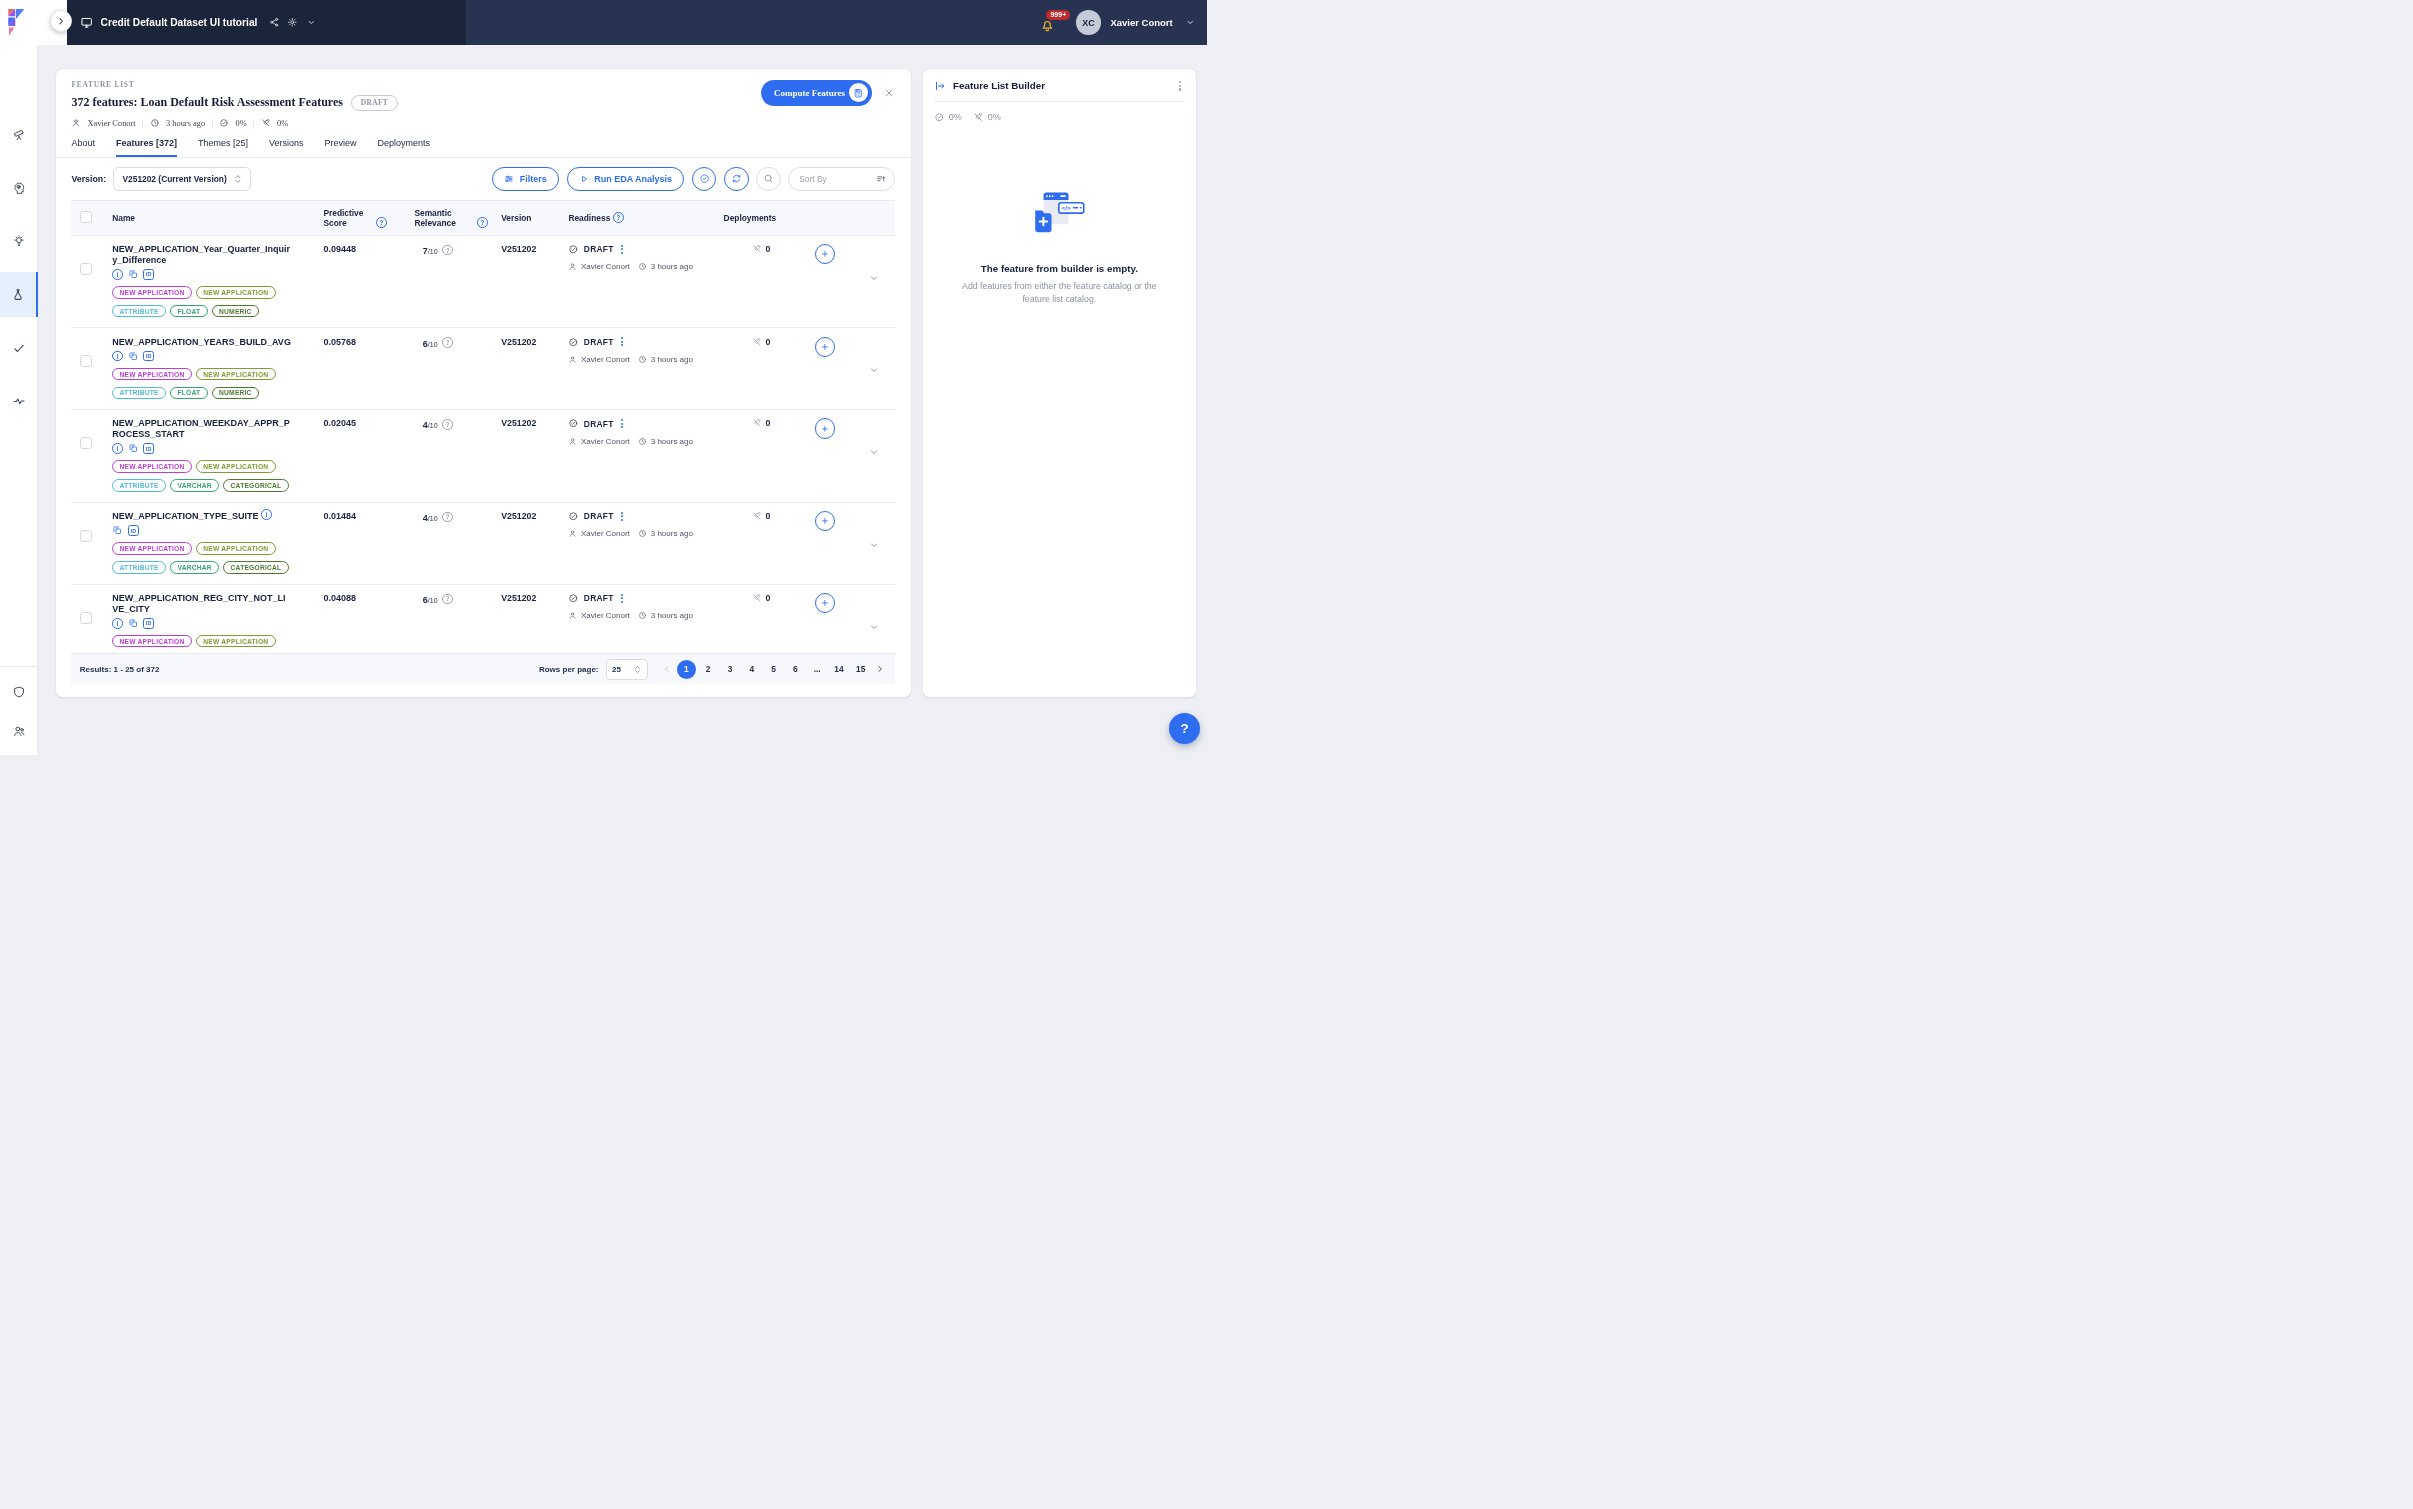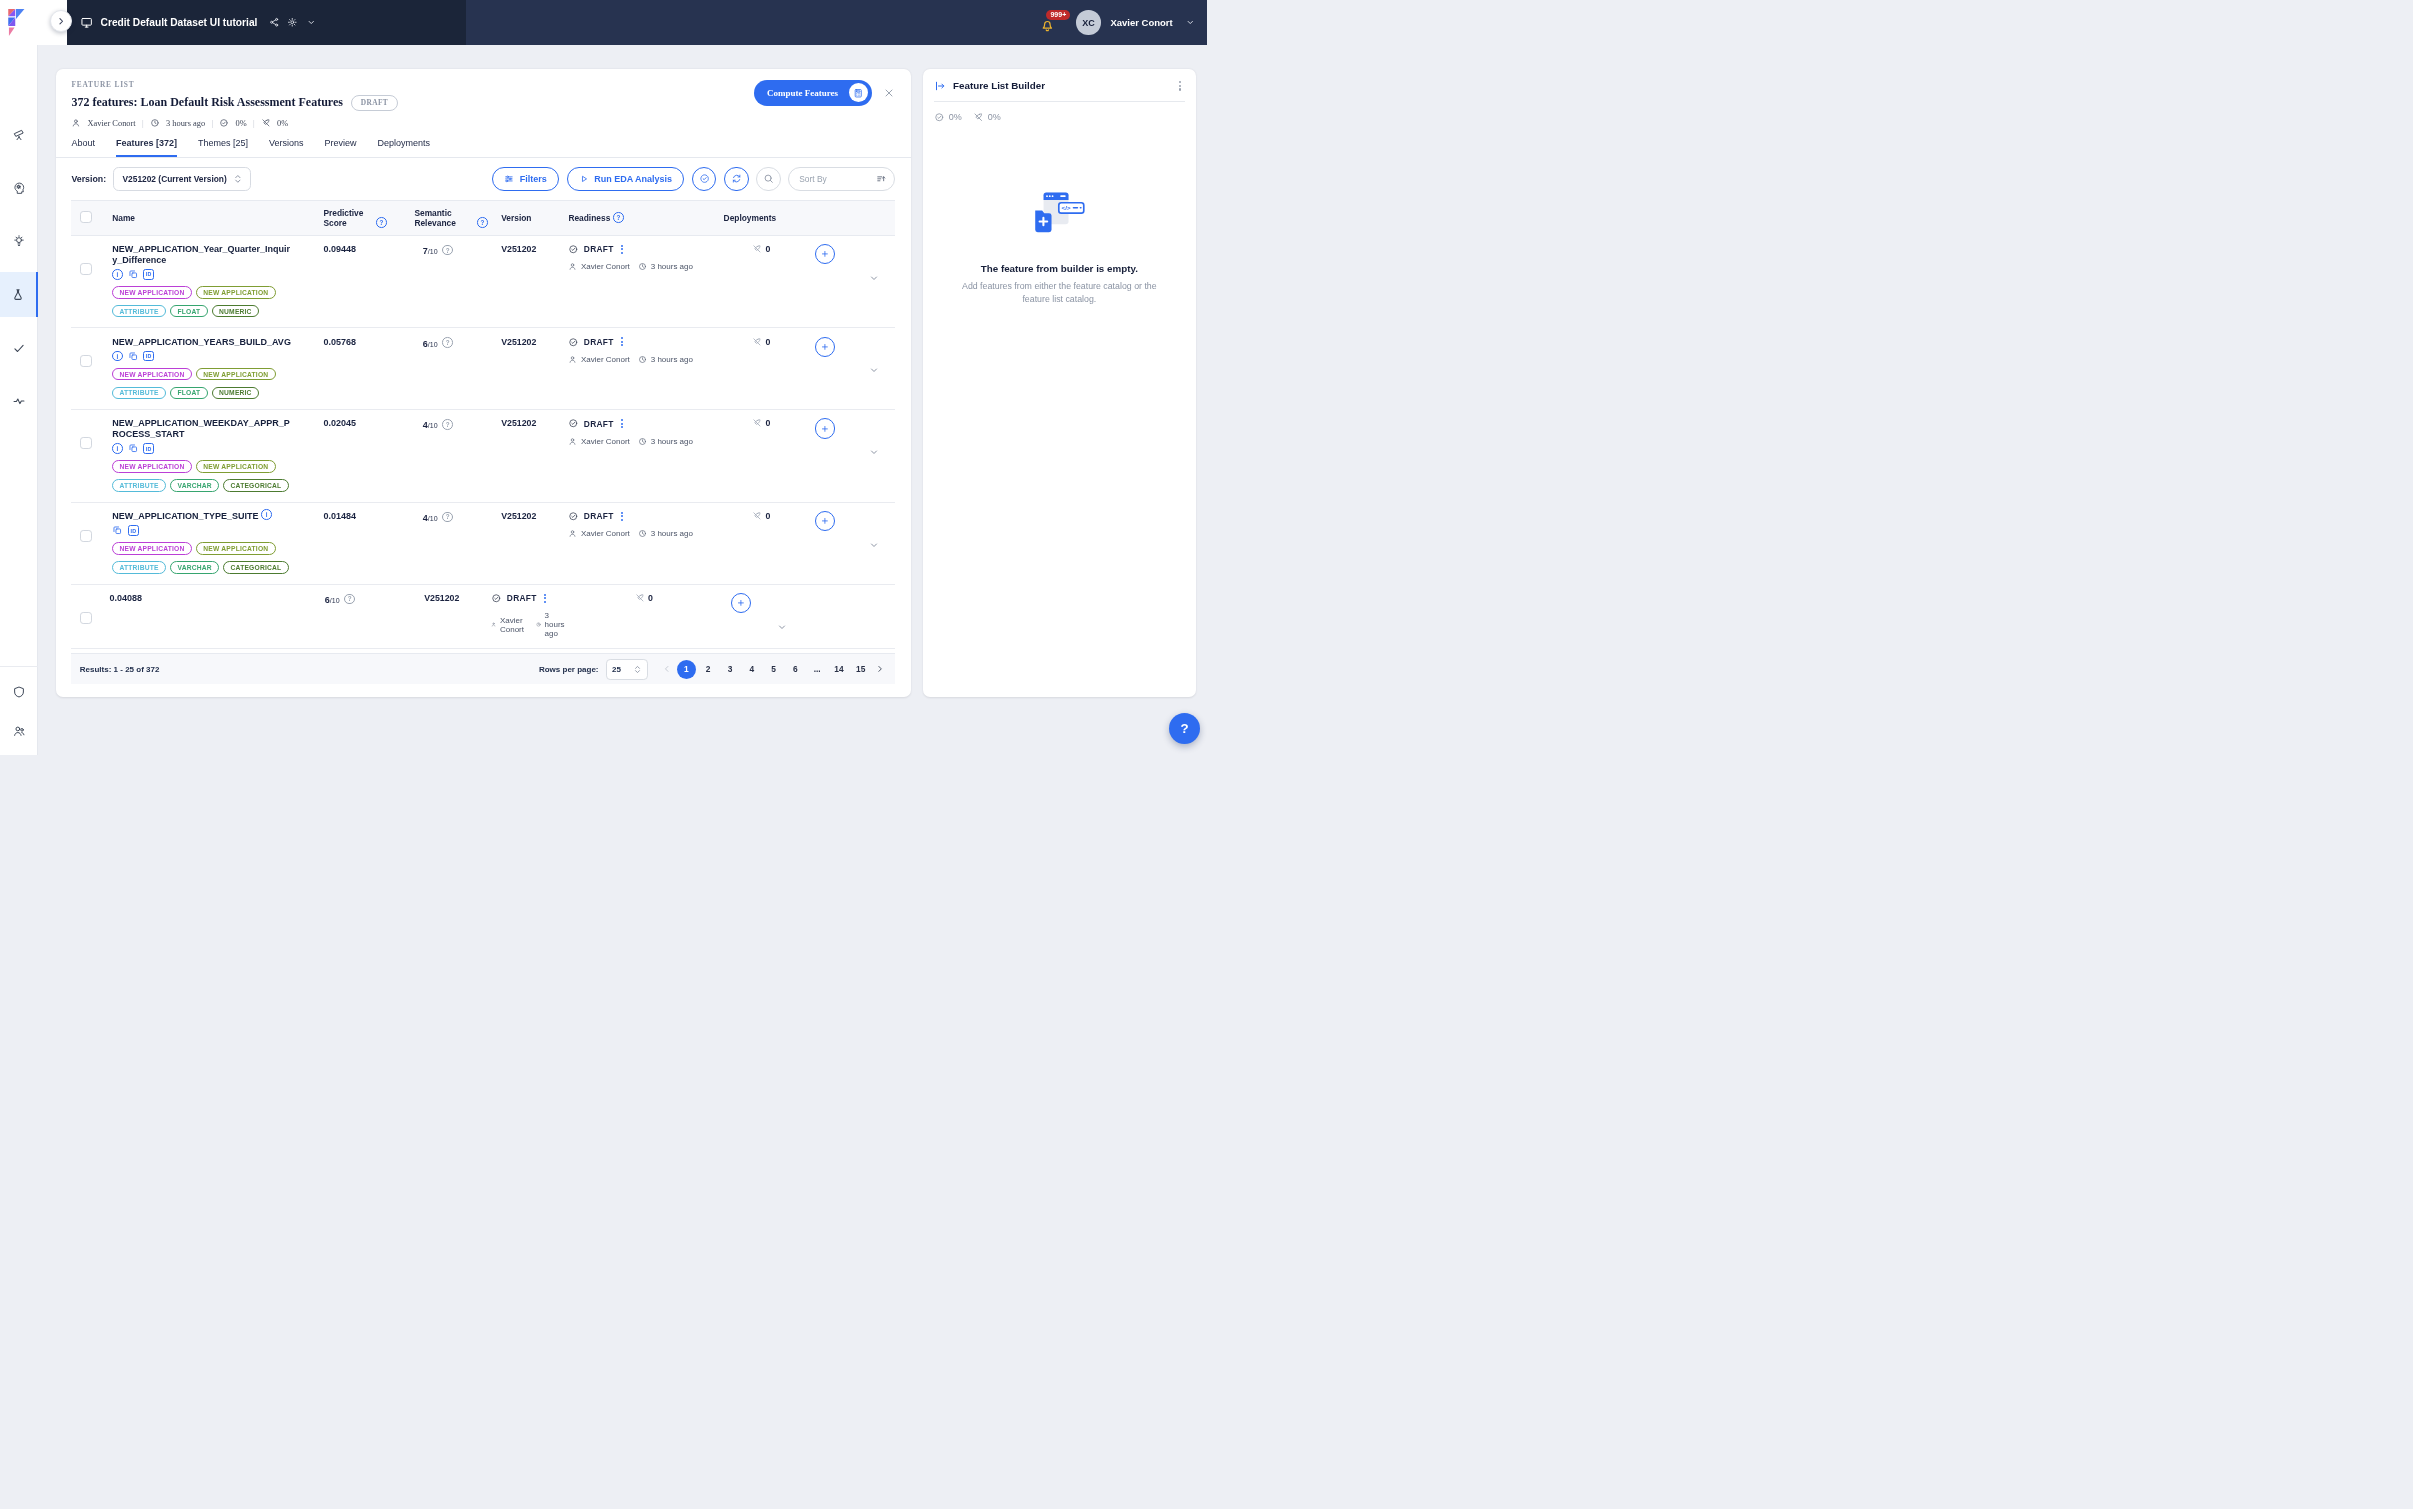--- a/index.html
+++ b/index.html
@@ -65,21 +65,21 @@
   .eyebrow { font-size:7.4px; font-weight:700; letter-spacing:0.8px; color:#8d95a5; }
   .title-row { display:flex; align-items:center; gap:8.4px; margin-top:5.6px; }
   .fl-title { font-size:12px; font-weight:700; color:#141c38; }
   .draft-pill { border:1.1px solid #c6ccd6; color:#8b93a3; font-size:7.4px; font-weight:700;
     letter-spacing:0.4px; border-radius:700px; padding:2.8px 8.4px; }
   .meta-row { display:flex; align-items:center; gap:6.3px; margin-top:7px; font-size:8.4px; color:#3c4456; }
   .meta-row svg { width:9.8px; height:9.8px; color:#4c5568; }
   .meta-sep { color:#c3c8d2; }
   .header-actions { position:absolute; right:15.4px; top:11.2px; display:flex; align-items:center; gap:11.2px; }
   .compute-btn { height:26px; border:none; border-radius:13.3px; background:#2e6cf0; color:#fff;
-    font-size:9px; font-weight:700; display:flex; align-items:center; gap:11px; padding:0 4.2px 0 12.6px;
+    font-size:9px; font-weight:700; display:flex; align-items:center; gap:4px; padding:0 4.2px 0 12.6px;
     cursor:pointer; font-family:inherit; }
   .calc-circle { width:19px; height:19px; border-radius:50%; background:#fff; color:#2e6cf0;
     display:flex; align-items:center; justify-content:center; }
   .calc-circle svg { width:10.5px; height:10.5px; }
   .close-x { width:12px; height:12px; color:#9aa3b0; cursor:pointer; }
 
   
   .tabs { display:flex; gap:21px; padding:0 15.4px; margin-top:9.8px; border-bottom:0.7px solid #e5e8ee; }
   .tab { font-size:9px; color:#242d49; padding-bottom:7.7px; cursor:pointer; }
   .tab.active { font-weight:700; border-bottom:2.1px solid #2e6cf0; margin-bottom:-0.7px; }
@@ -738,20 +738,36 @@
                     </svg>
       </button>
       <svg class="row-chev" viewBox="0 0 24 24" fill="none" stroke="currentColor" stroke-width="2" stroke-linecap="round" stroke-linejoin="round">
                     <path d="M7 10l5 5 5-5"></path>
                   </svg>
     </div>
   </div>
 
   <div class="trow">
     <div class="cell c-check"><span class="checkbox"></span></div>
+    <div class="cell c-name">
+      <div class="fname"><span>NEW_APPLICATION_REG_CITY_NOT_LIVE_CITY</span></div>
+      <div class="ficons">
+        <span class="ic-info">i</span>
+        <svg viewBox="0 0 24 24" fill="none" stroke="currentColor" stroke-width="1.9" stroke-linecap="round" stroke-linejoin="round">
+                      <rect x="9" y="9" width="10.5" height="10.5" rx="2"></rect>
+                      <path d="M15 4.5H6.5a2 2 0 00-2 2V15"></path>
+                    </svg>
+        <span class="ic-id">ID</span>
+      </div>
+      <div class="tagrow">
+        <span class="tag" style="color: rgb(187, 63, 214);">NEW APPLICATION</span>
+        <span class="tag" style="color: rgb(127, 157, 51);">NEW APPLICATION</span>
+      </div>
+
+    </div>
     <div class="cell c-score">0.04088</div>
     <div class="cell c-rel">
       <span><span class="relval">6</span><span class="relmax" style="margin-left:0;">/10</span></span>
       <span class="qmark gray">?</span>
     </div>
     <div class="cell c-ver">V251202</div>
     <div class="cell c-ready">
       <div class="r1">
         <svg viewBox="0 0 24 24" fill="none" stroke="currentColor" stroke-width="1.8" stroke-linecap="round" stroke-linejoin="round">
                       <circle cx="12" cy="12" r="8"></circle>

